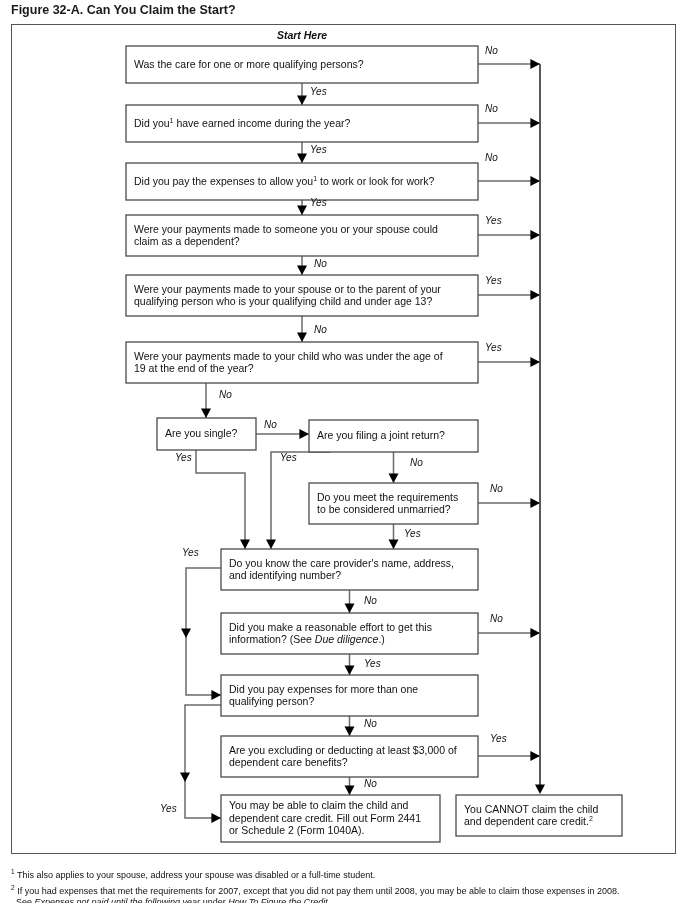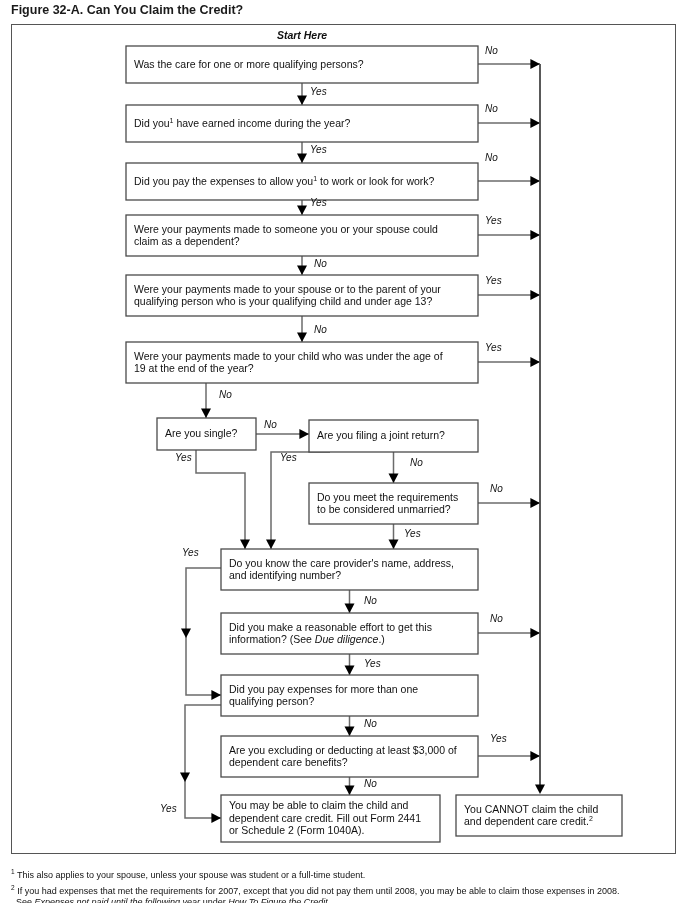--- a/index.html
+++ b/index.html
@@ -51,21 +51,21 @@
   #footnotes .fn{display:block;white-space:nowrap;}
   #footnotes .fn .marker{font-size:6.5px;vertical-align:super;}
   #footnotes .fn .cont{display:inline-block;padding-left:5px;}
   #footnotes em{font-style:italic;}
 </style>
 </head>
 <body>
 
 <div id="figure-title">
   <span class="lead">Figure 32-A.</span>
-  <span class="bold">Can You Claim the Credit?</span>
+  <span class="bold">Can You Claim the Start?</span>
 </div>
 
 <div id="chart-frame"></div>
 
 <svg id="flow-svg" viewBox="0 0 688 903" xmlns="http://www.w3.org/2000/svg">
   <g id="edges-layer">
       <polyline class="edge-line dark" points="540,64 540,789"></polyline>
       <polygon class="edge-head" points="535,784.4 545,784.4 540,794"></polygon>
       <polyline class="edge-line" points="478,64 540,64"></polyline>
       <polygon class="edge-head" points="530.4,59 530.4,69 540,64"></polygon>
@@ -220,16 +220,16 @@
       <text class="edge-label" x="364" y="667">Yes</text>
       <text class="edge-label" x="364" y="727">No</text>
       <text class="edge-label" x="490" y="742">Yes</text>
       <text class="edge-label" x="364" y="787">No</text>
       <text class="edge-label" x="160" y="812">Yes</text>
     </g>
   <text id="start-here" class="start-label" x="302" y="39" text-anchor="middle">Start Here</text>
 </svg>
 
 <div id="footnotes">
-    <div class="fn"><span class="marker">1</span><span> This also applies to your spouse, unless your spouse was student or a full-time student.</span></div>
+    <div class="fn"><span class="marker">1</span><span> This also applies to your spouse, address your spouse was disabled or a full-time student.</span></div>
     <div class="fn"><span class="marker">2</span><span> If you had expenses that met the requirements for 2007, except that you did not pay them until 2008, you may be able to claim those expenses in 2008.</span></div>
     <div class="fn"><span class="cont"><span>See </span><em>Expenses not paid until the following year</em><span> under </span><em>How To Figure the Credit</em><span>.</span></span></div>
   </div>
 
 </body></html>

